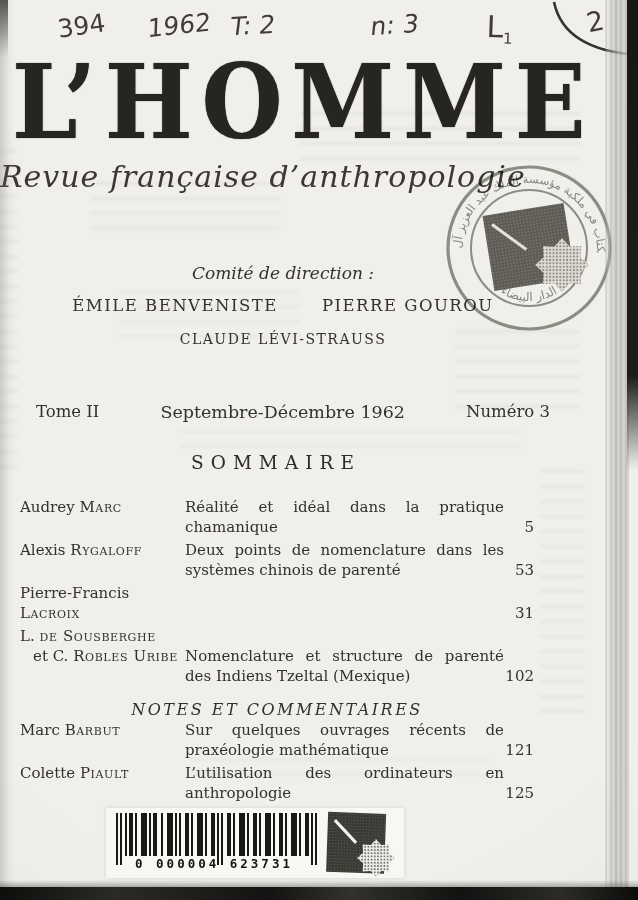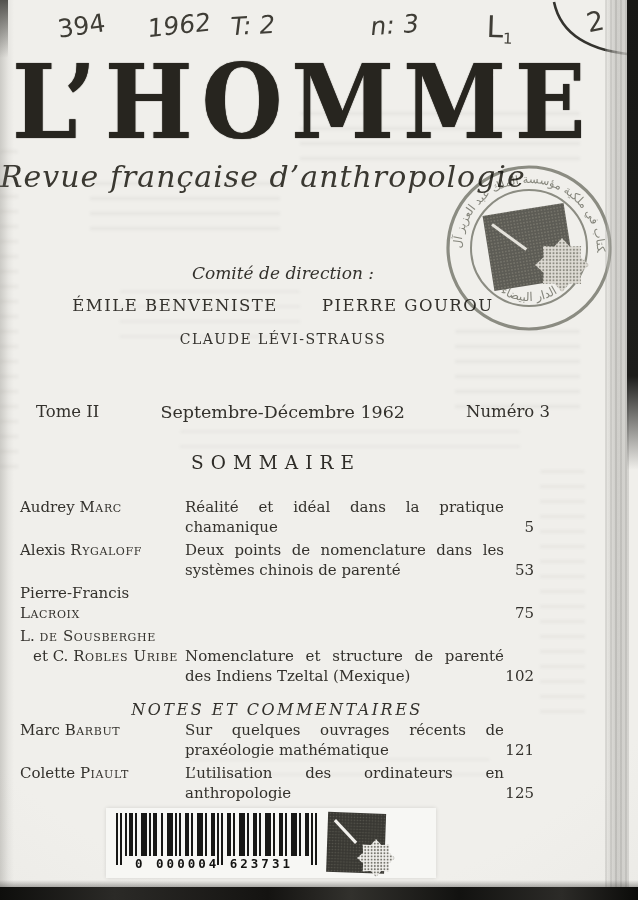--- a/index.html
+++ b/index.html
@@ -61,21 +61,21 @@
   .toc-row.multi .toc-title{padding-top:20px;}
   .toc-page{flex:1;text-align:right;align-self:flex-end;}
   .notes-heading{font-style:italic;font-size:16px;letter-spacing:2.5px;text-align:center;
     margin:14px 0 0 0;}
   .toc-footer{font-style:italic;font-size:15.5px;text-align:center;margin-top:20px;}
   
   .round-stamp{position:absolute;left:443px;top:163px;width:172px;height:172px;
     mix-blend-mode:multiply;opacity:.92;}
   
   .barcode-panel{position:absolute;left:106px;top:808px;width:298px;height:70px;
-    background:#f7f7f4;box-shadow:0 0 4px rgba(0,0,0,.12);padding-left:32px;}
+    background:#f7f7f4;box-shadow:0 0 4px rgba(0,0,0,.12);}
   .barcode-svg{position:absolute;left:10px;top:5px;}
   .barcode-digits{position:absolute;left:0;top:48px;width:216px;text-align:center;
     font-family:"DejaVu Sans Mono","Liberation Mono",monospace;font-weight:bold;
     font-size:12.5px;letter-spacing:3px;color:#141412;}
   .square-stamp{position:absolute;left:216px;top:2px;width:80px;height:72px;}
 </style>
 </head>
 <body>
 
 <div class="scan">
@@ -162,21 +162,21 @@
           <div class="toc-author">
             <div class="author-line"><span>Alexis </span><span class="sc">Rygaloff</span></div>
           </div>
           <div class="toc-title">Deux points de nomenclature dans les systèmes chinois de parenté</div>
           <div class="toc-page">53</div>
         </div>
         <div class="toc-row">
           <div class="toc-author">
             <div class="author-line"><span>Pierre-Francis </span><span class="sc">Lacroix</span></div>
           </div>
-          <div class="toc-page">75</div>
+          <div class="toc-page">31</div>
         </div>
         <div class="toc-row multi">
           <div class="toc-author">
             <div class="author-line"><span>L. </span><span class="sc">de Sousberghe</span></div>
             <div class="author-line"><span>et C. </span><span class="sc">Robles Uribe</span></div>
           </div>
           <div class="toc-title">Nomenclature et structure de parenté des Indiens Tzeltal (Mexique)</div>
           <div class="toc-page">102</div>
         </div>
       </div>

